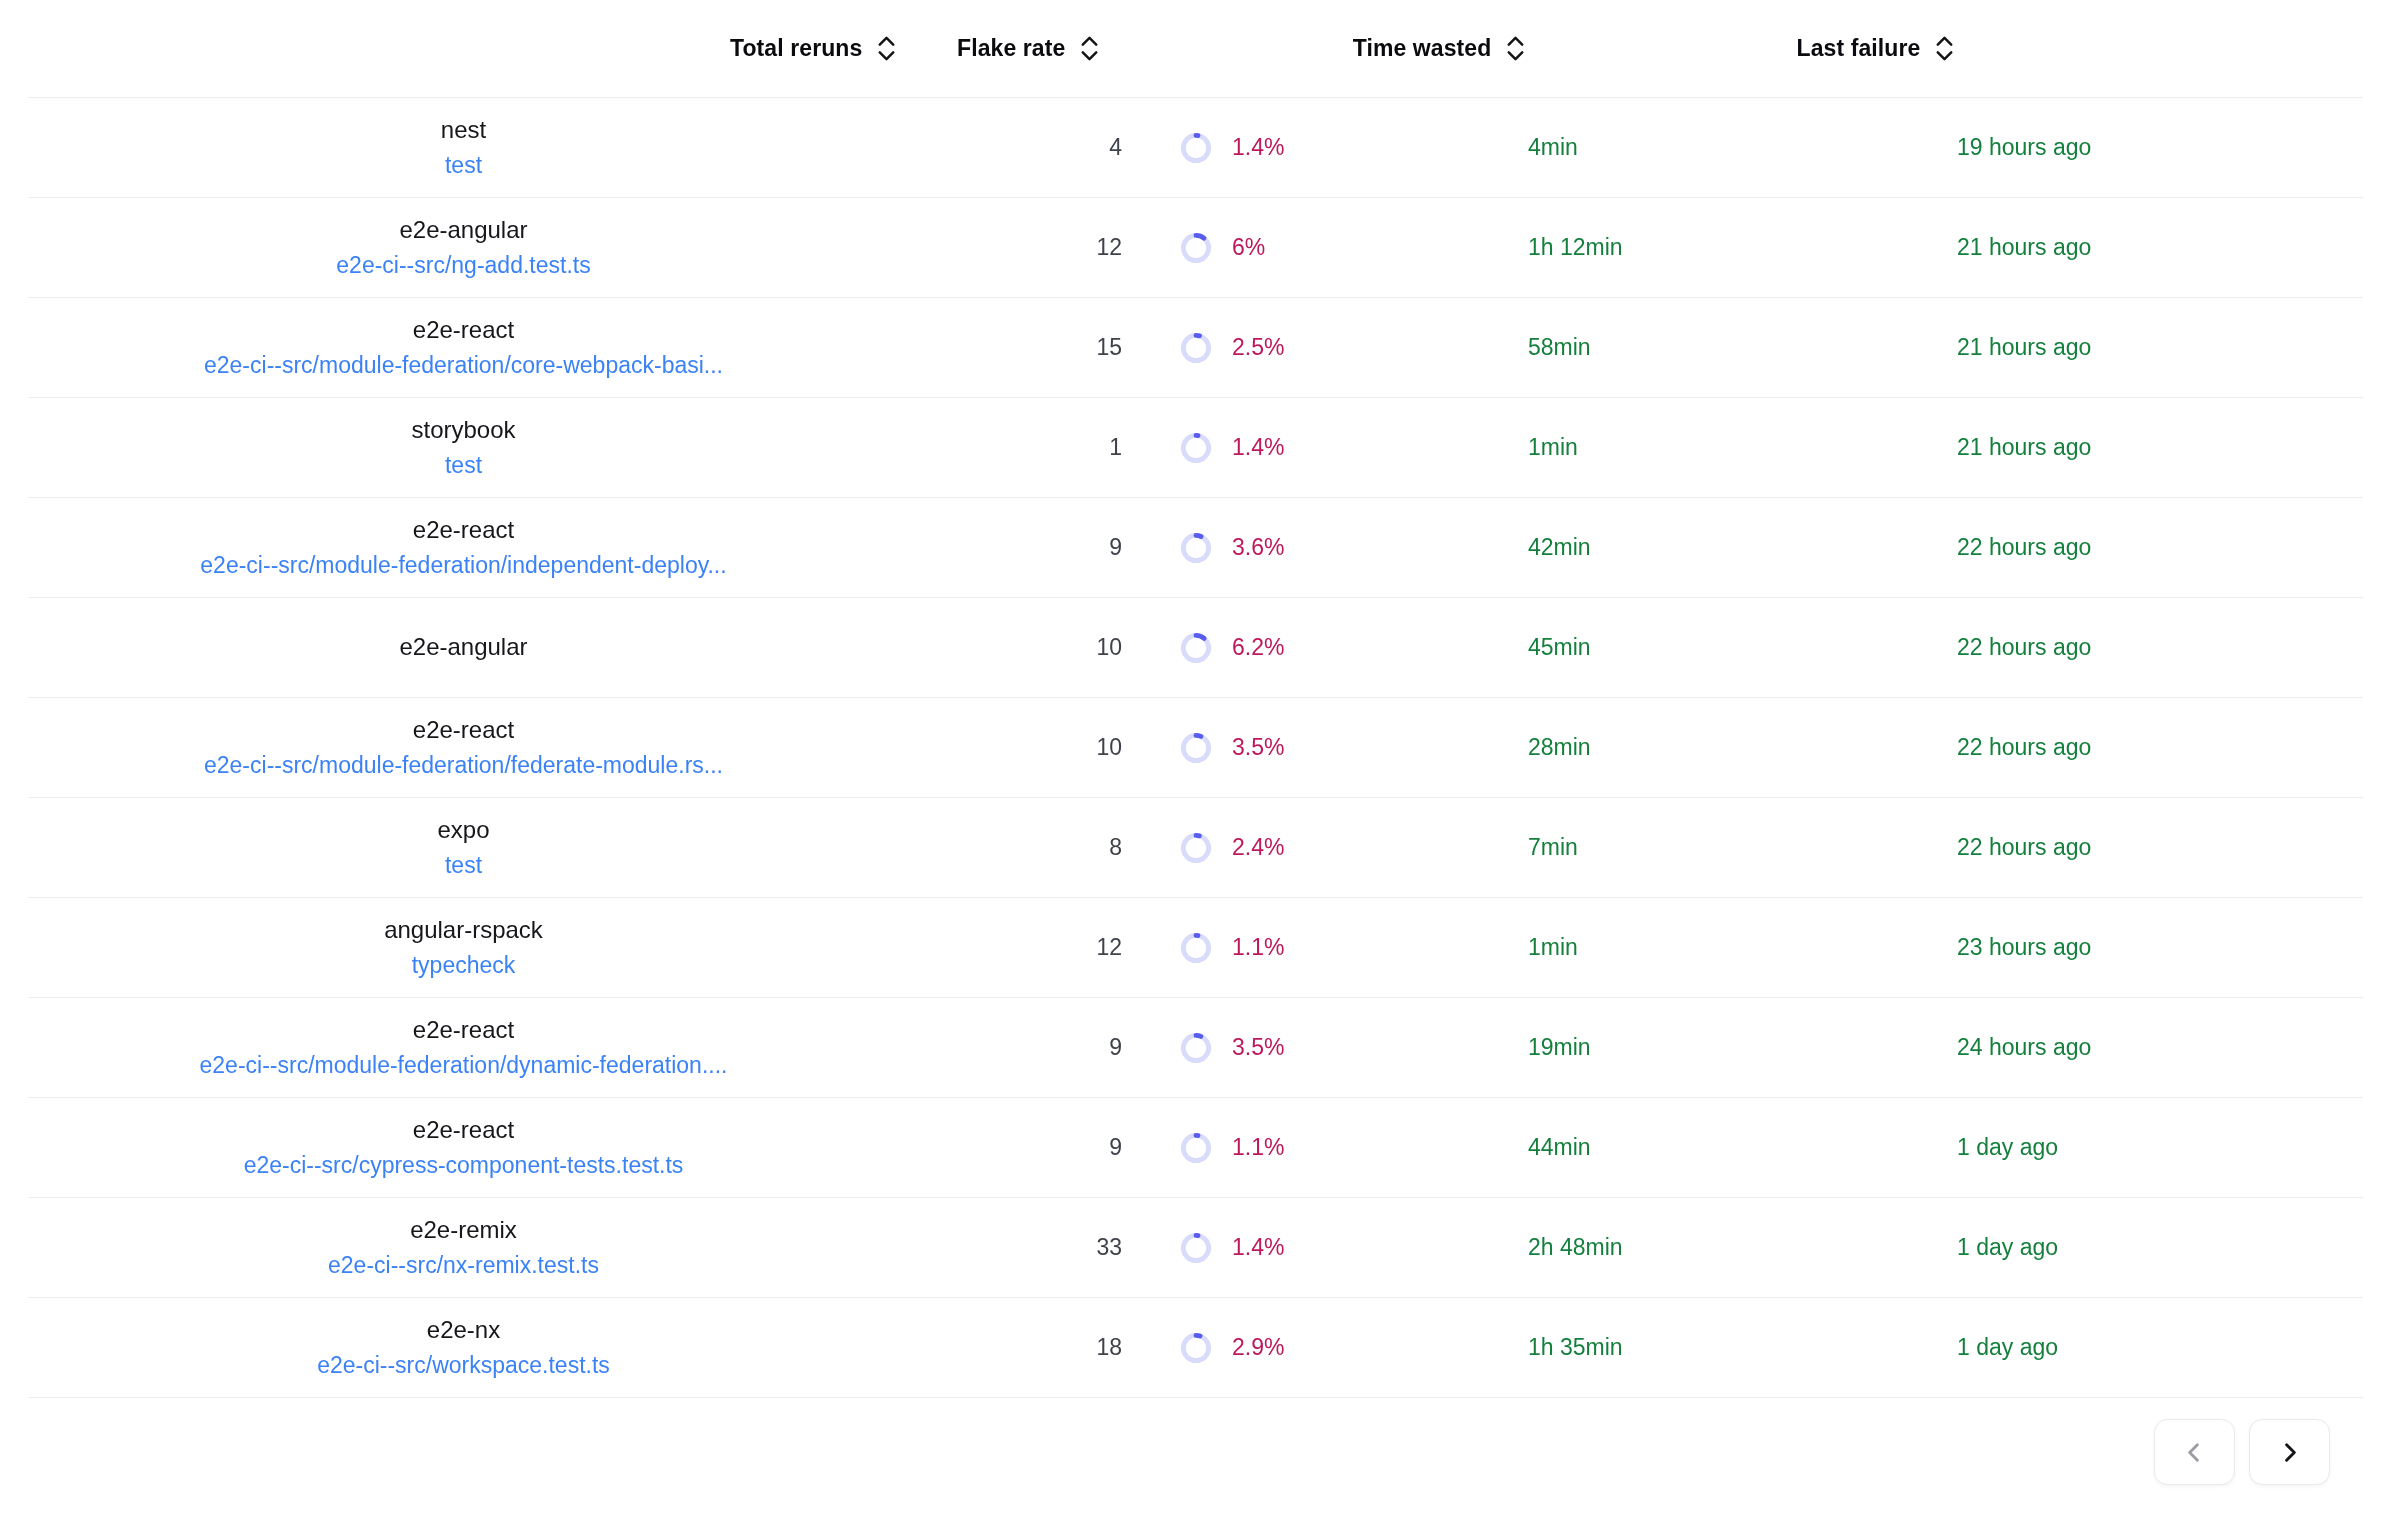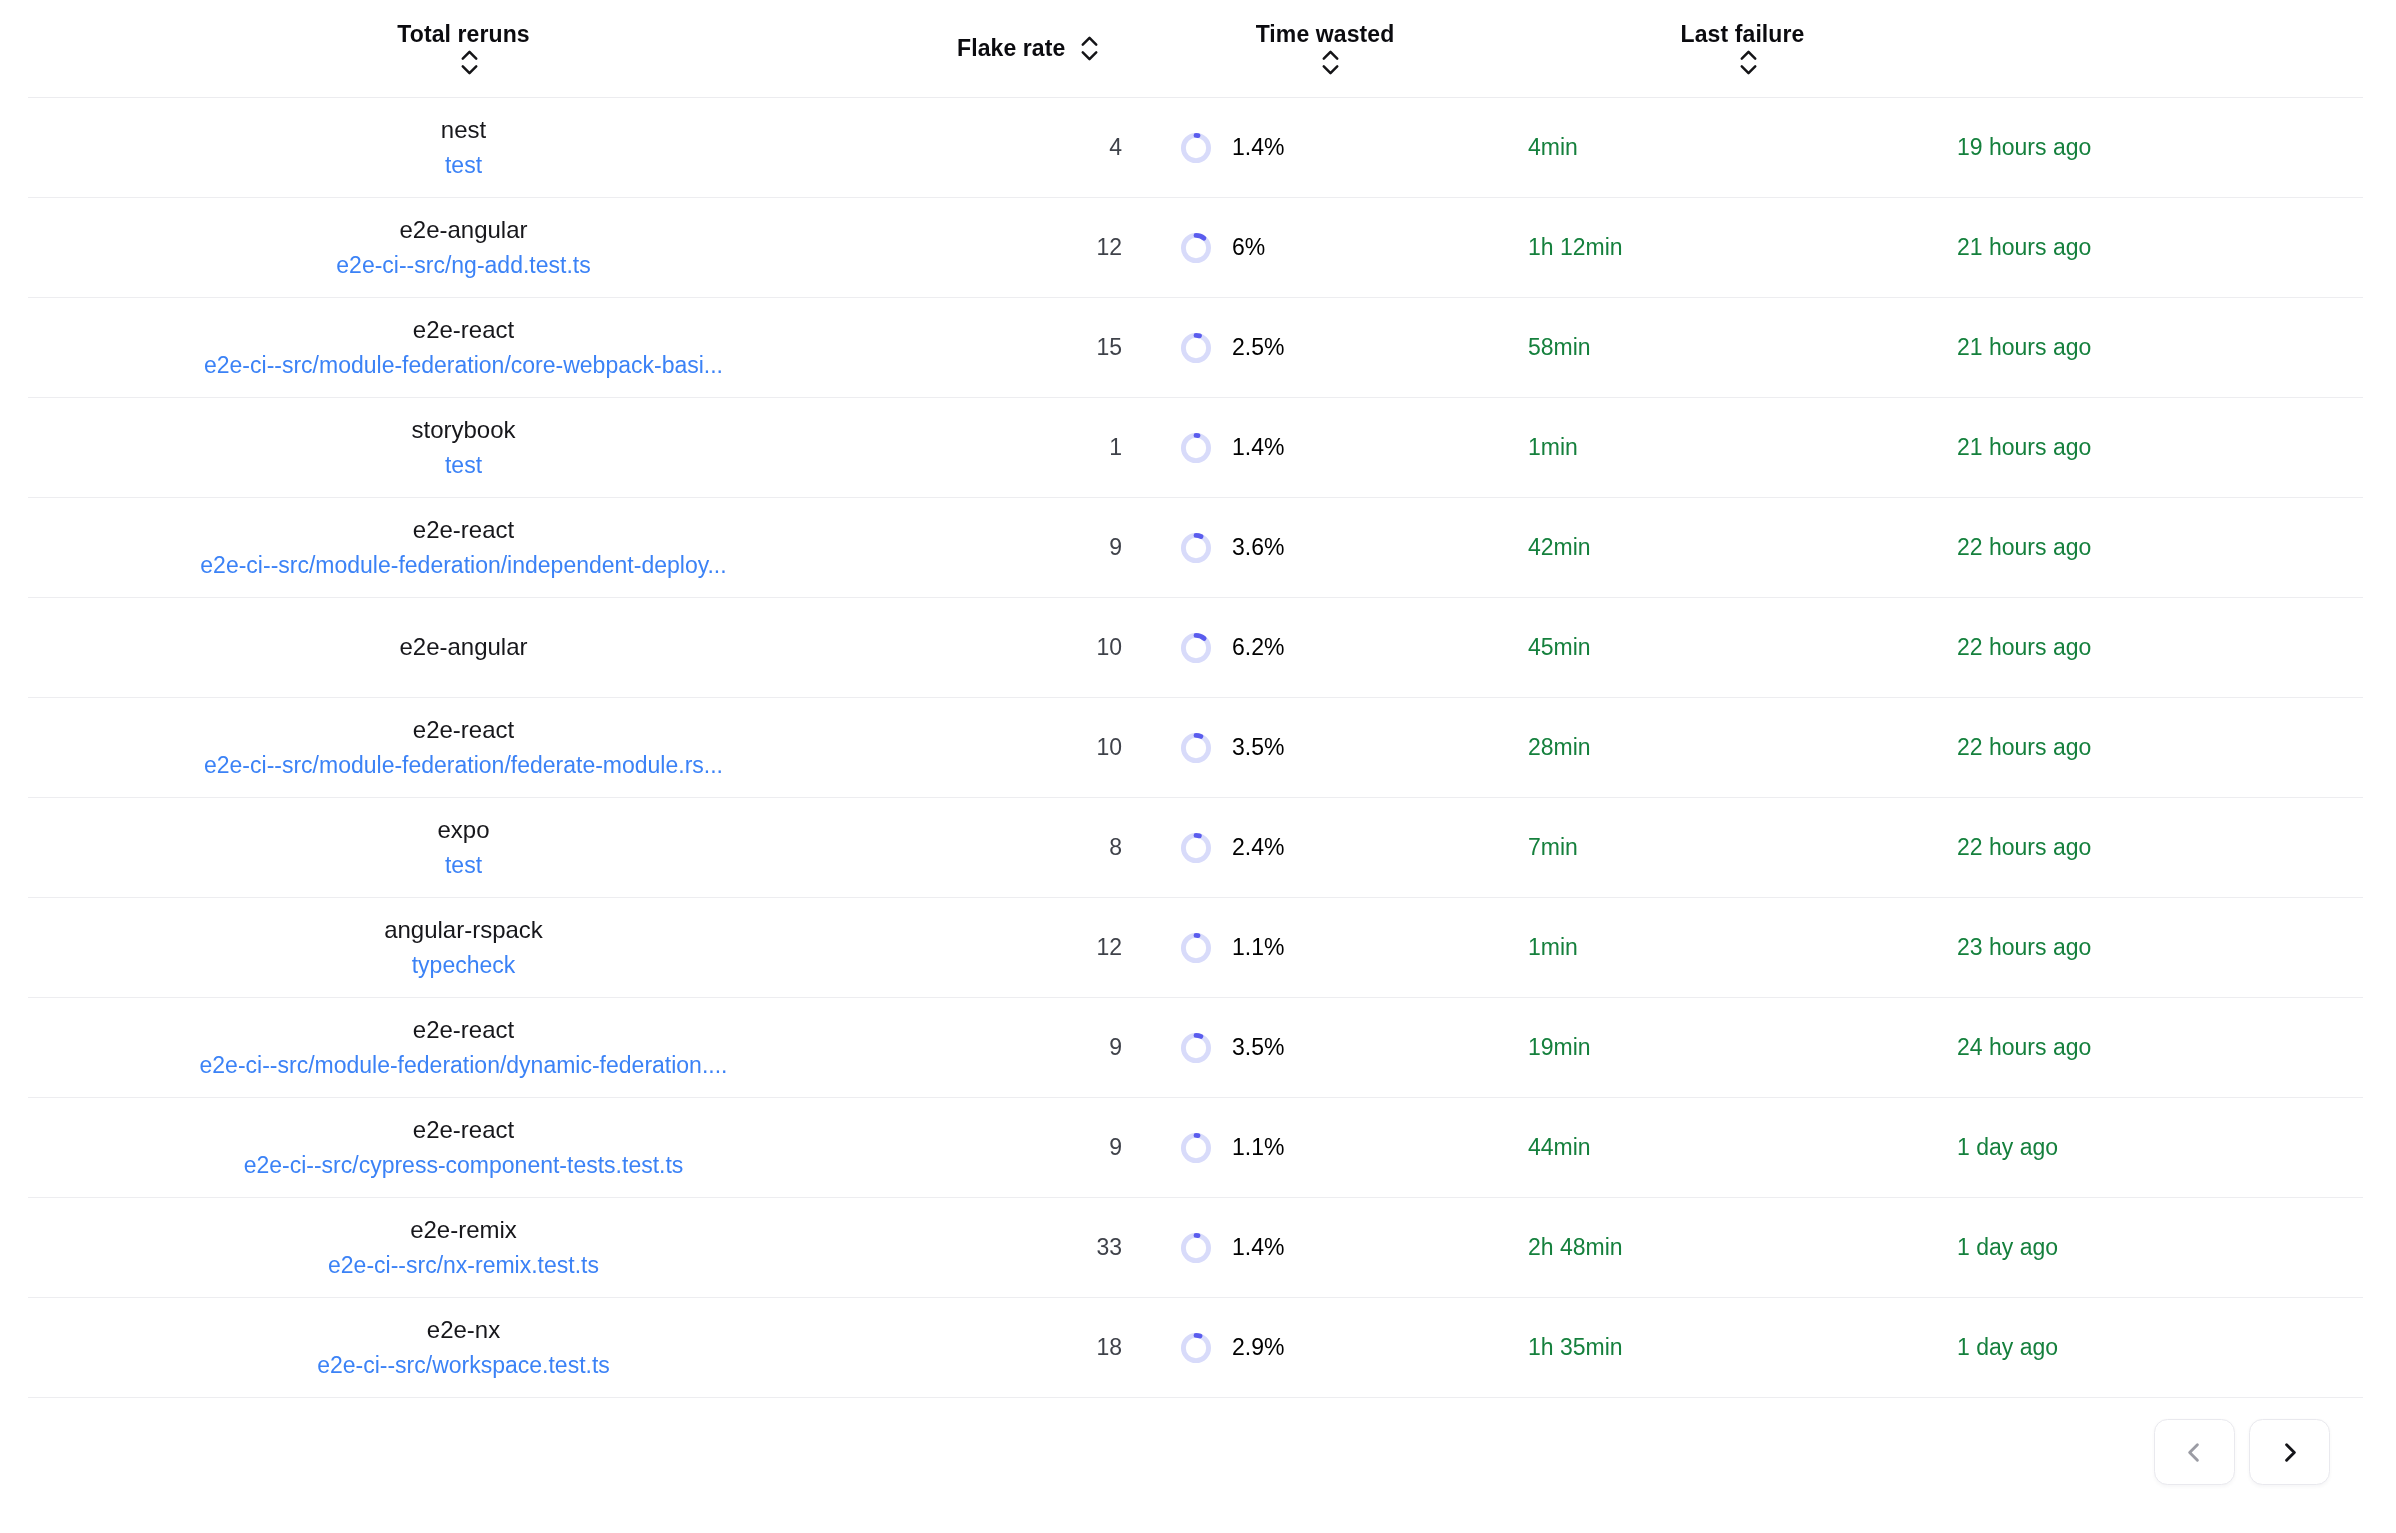--- a/index.html
+++ b/index.html
@@ -20,36 +20,36 @@
   .thead {
     height:98px;
     border-bottom:1.9px solid #ececef;
   }
   .th {
     display:flex; align-items:center;
     font-size:23px; font-weight:700; color:#0b0b0f;
     letter-spacing:0.1px;
     cursor:default;
   }
-  .th.right { justify-content:flex-start;flex-direction:column; }
+  .th.right { justify-content:flex-end; }
   .th.flake-h { padding-left:58px; }
   .sort-icon { margin-left:11.6px; display:inline-flex; flex:none; }
 
   .trow {
     height:100px;
     border-bottom:1.9px solid #ededf0;
     cursor:pointer;
   }
   .cell-task { display:flex; flex-direction:column; justify-content:center;text-align:center; }
   .task-name { font-size:24px; font-weight:500; color:#17171b; line-height:1.1; }
   .task-sub  { font-size:23px; font-weight:400; color:#3b82f6; margin-top:9.7px; line-height:1.1;
                white-space:nowrap; overflow:hidden; }
   .cell-num   { text-align:right; font-size:23px; color:#3f424a; }
   .cell-flake { display:flex; align-items:center; padding-left:58px; }
-  .flake-pct  { font-size:23px; color:#000000; margin-left:20px; }
+  .flake-pct  { font-size:23px; color:#be185d; margin-left:20px; }
   .cell-time, .cell-last { text-align:left; font-size:23px; color:#15803d; }
 
   .donut { flex:none; display:block; }
 
   .pagination {
     display:flex; justify-content:flex-end; gap:14.5px;
     padding:21px 33px 0 0;
   }
   .page-btn {
     width:81px; height:66px;

